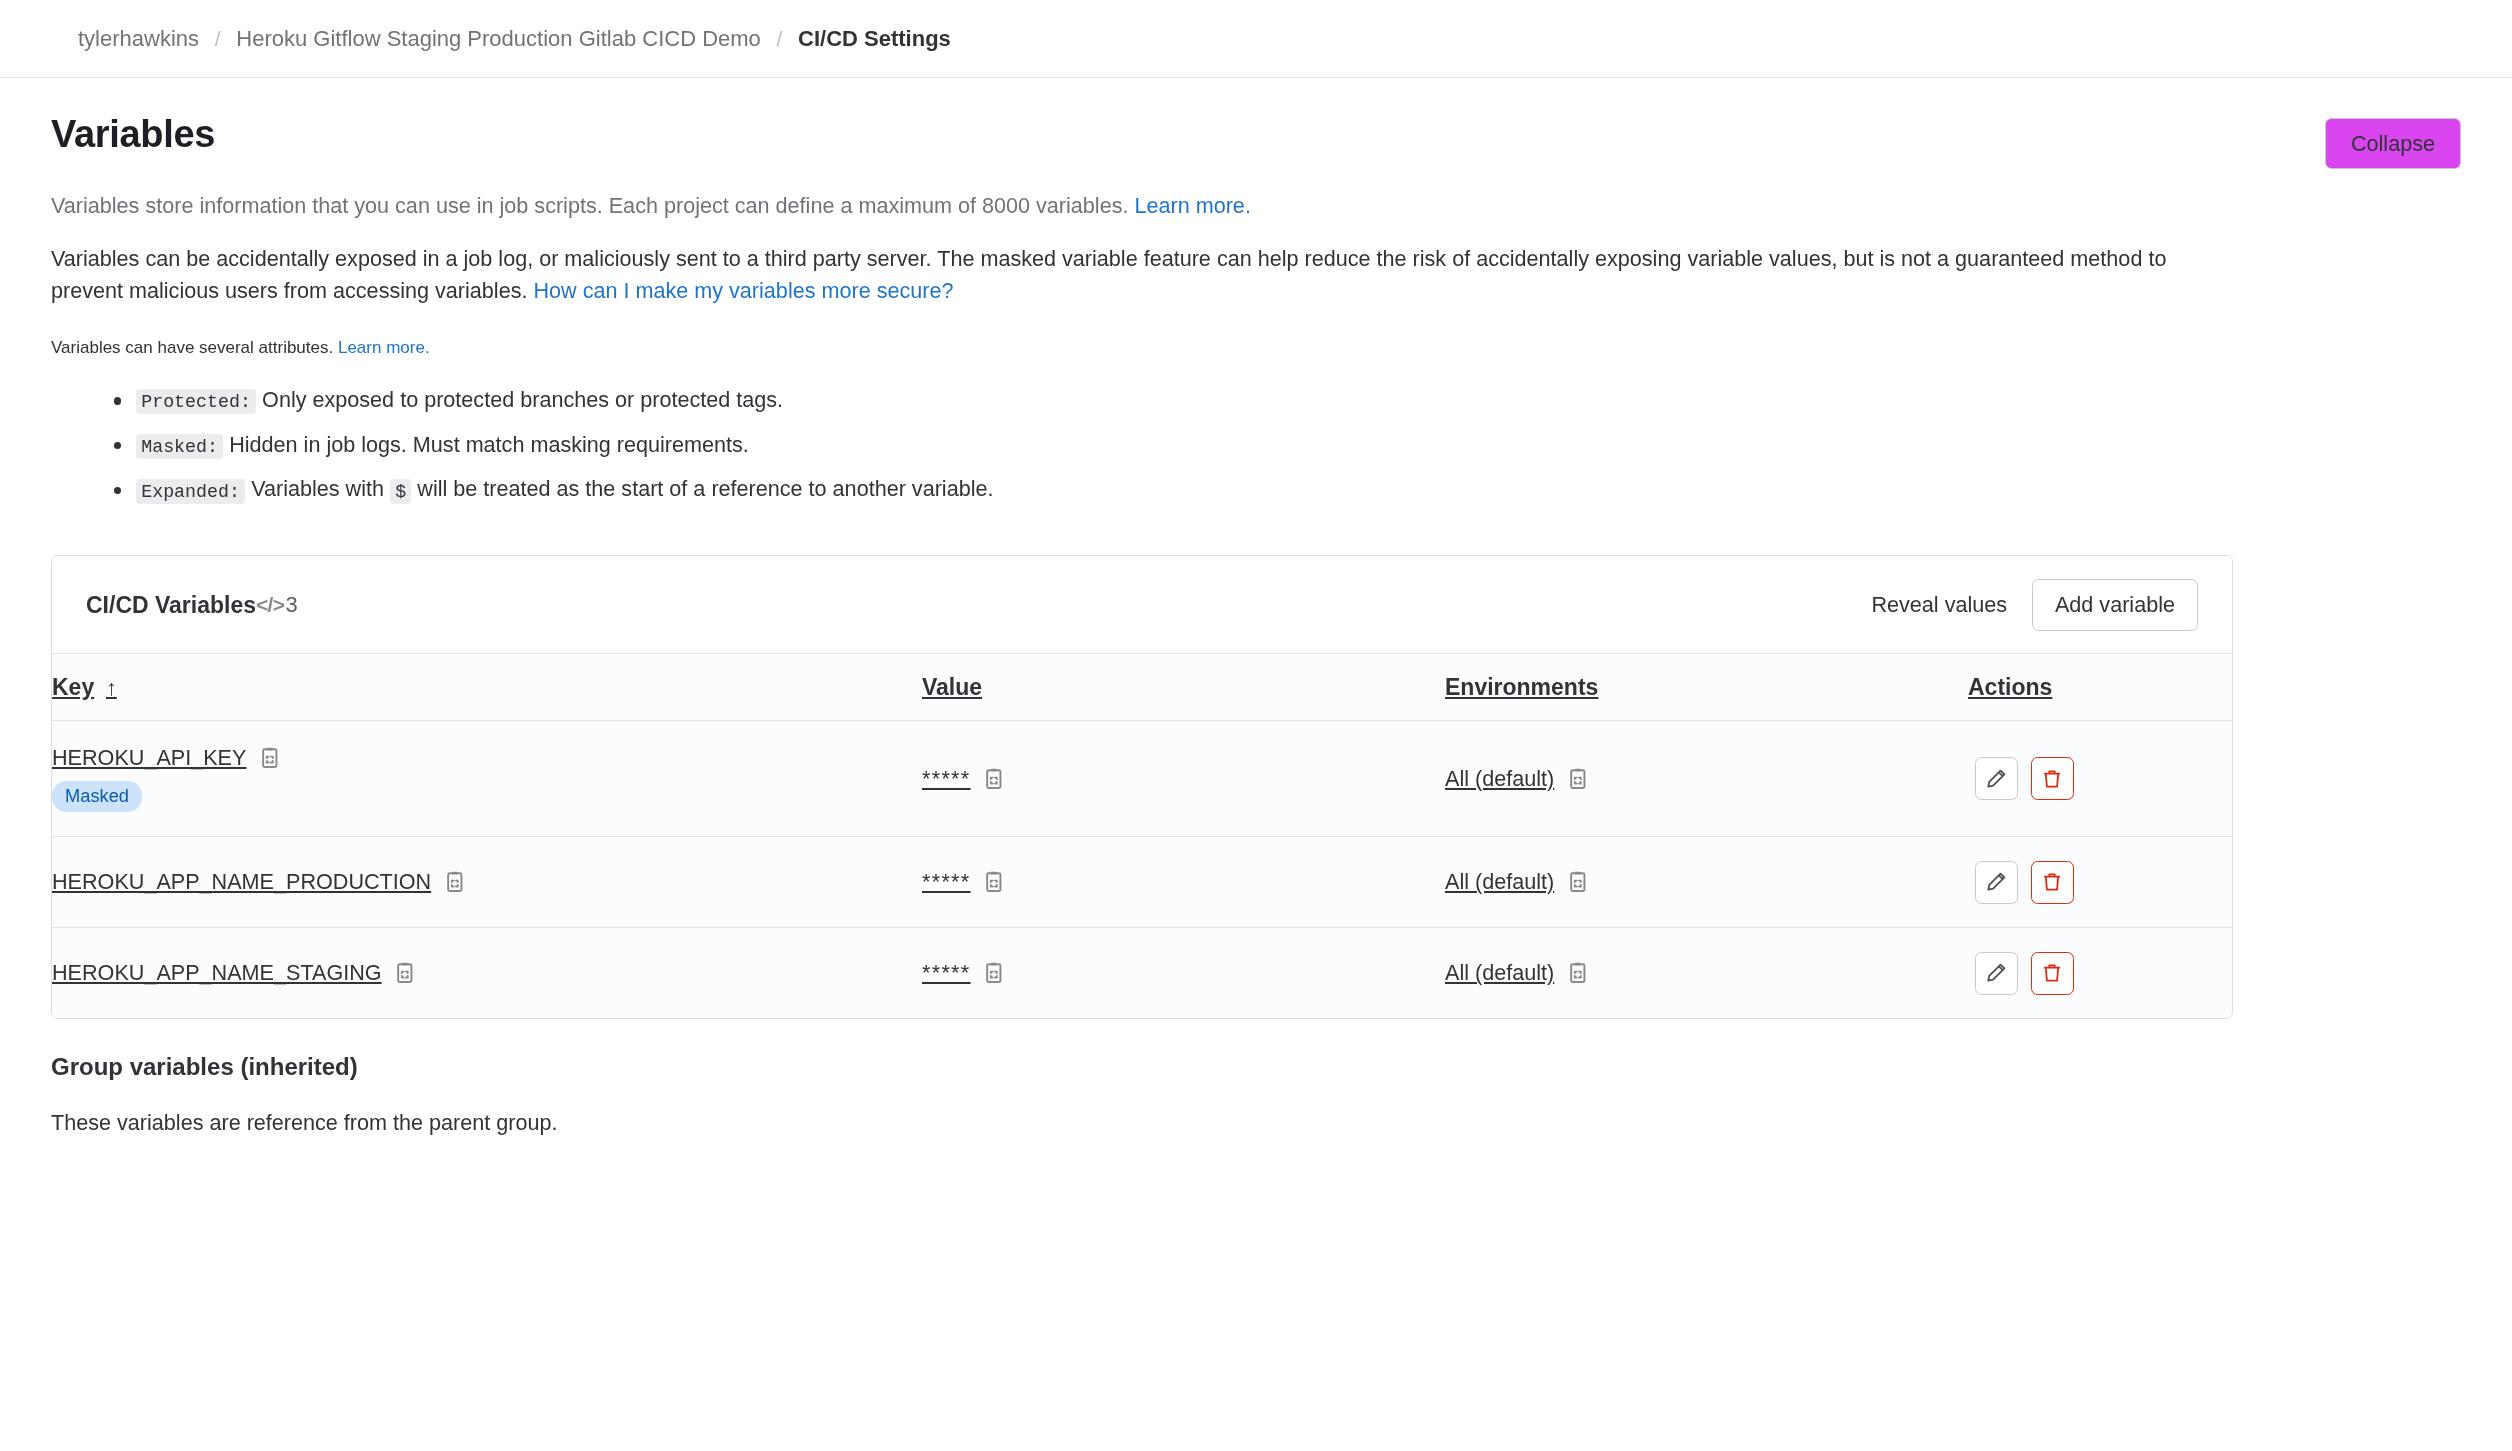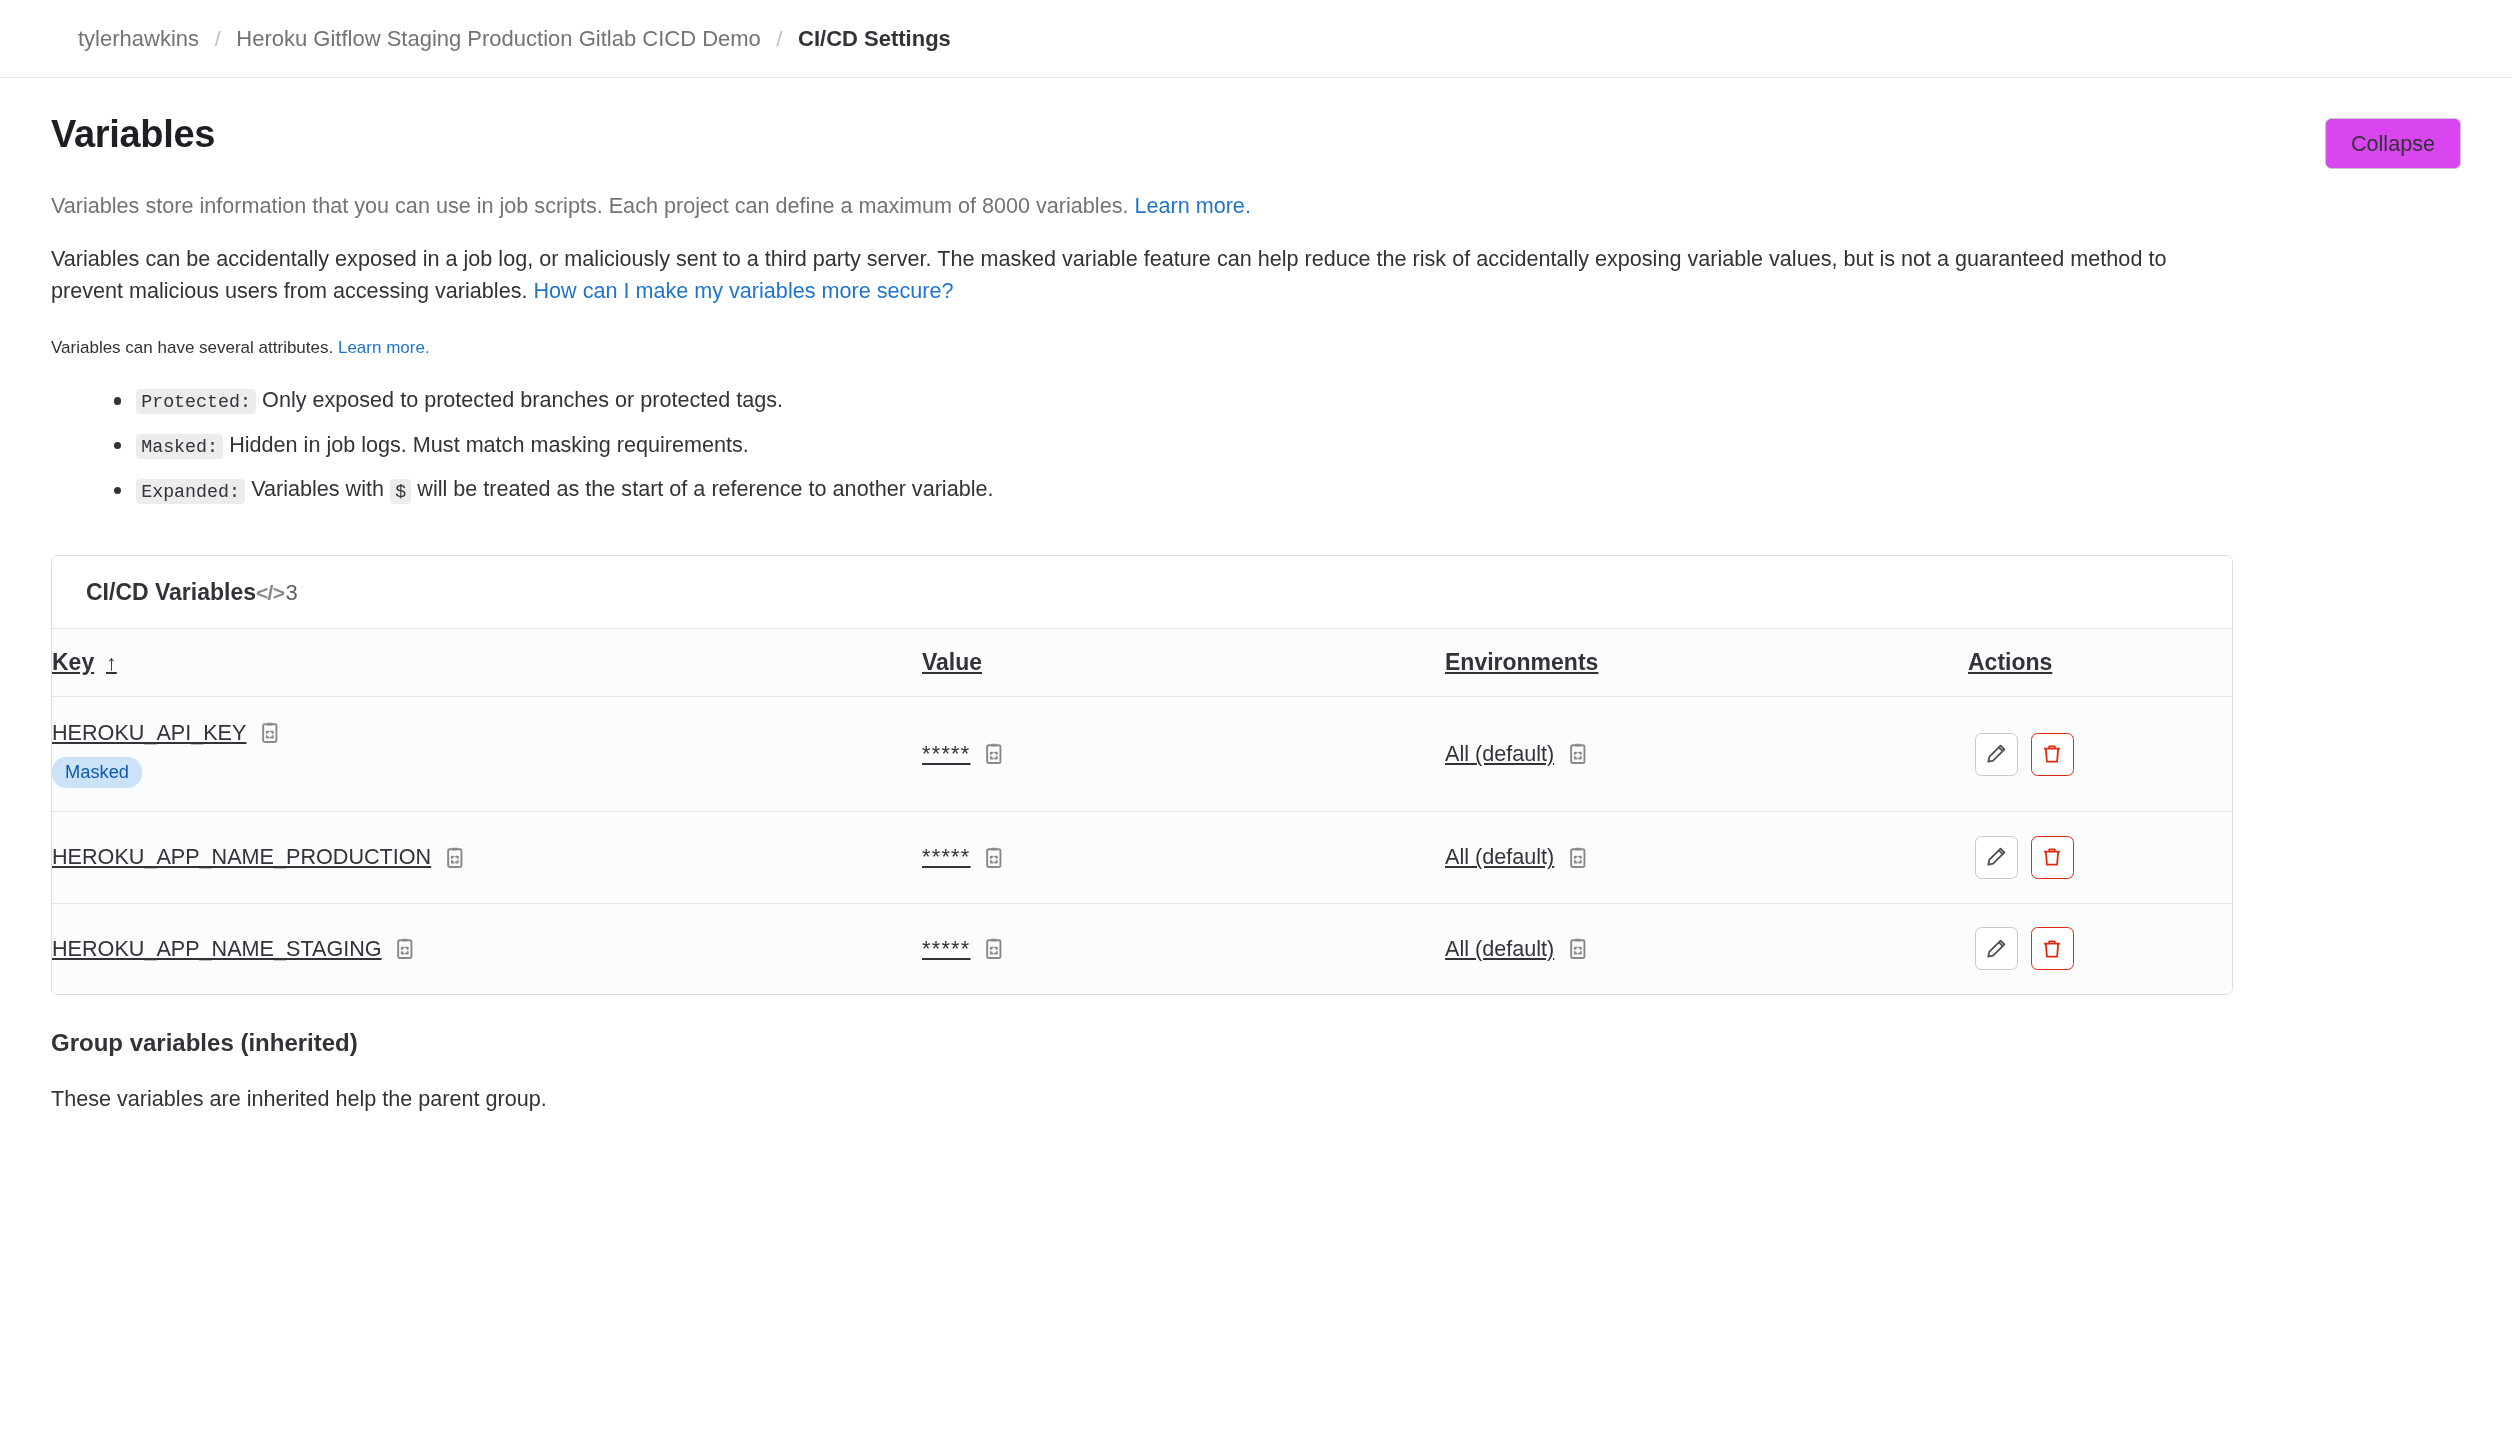--- a/index.html
+++ b/index.html
@@ -286,20 +286,24 @@
   </ul>
 
   <div class="card">
 
     <div class="card-header">
       <div class="card-header-left">
         <span>CI/CD Variables</span>
         <span class="code-icon">&lt;/&gt;</span>
         <span class="count-badge">3</span>
       </div>
+      <div class="card-header-right">
+        <button class="reveal-btn">Reveal values</button>
+        <button class="add-btn">Add variable</button>
+      </div>
     </div>
 
     <table class="vars">
       <thead>
         <tr>
           <th class="c-key">
             <span>Key</span><span class="sort-arrow">↑</span>
           </th>
           <th class="c-value">Value</th>
           <th class="c-env">Environments</th>
@@ -457,16 +461,16 @@
               </button>
             </div>
           </td>
         </tr>
 
       </tbody>
     </table>
   </div>
 
   <div class="group-title">Group variables (inherited)</div>
-  <div class="group-desc">These variables are inherited help the parent group.</div>
+  <div class="group-desc">These variables are reference from the parent group.</div>
 
 </div>
 
 
 </body></html>

